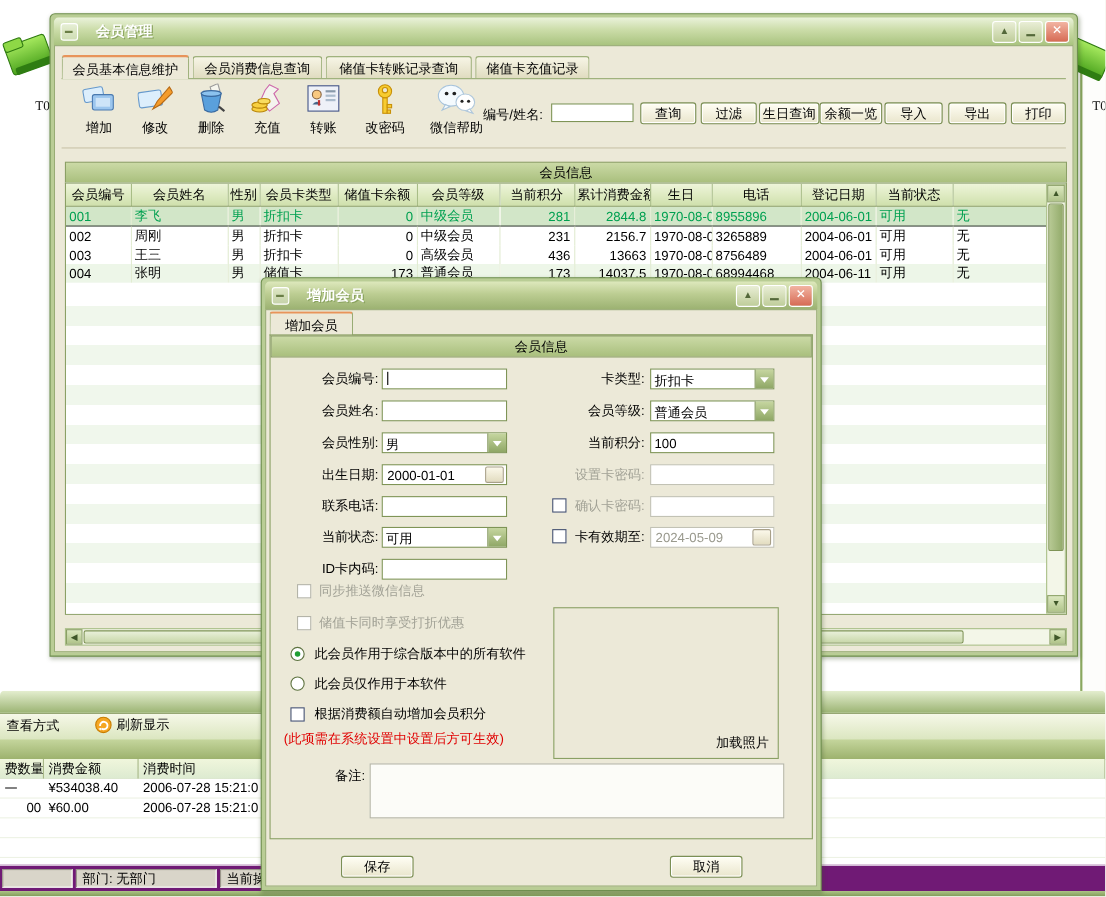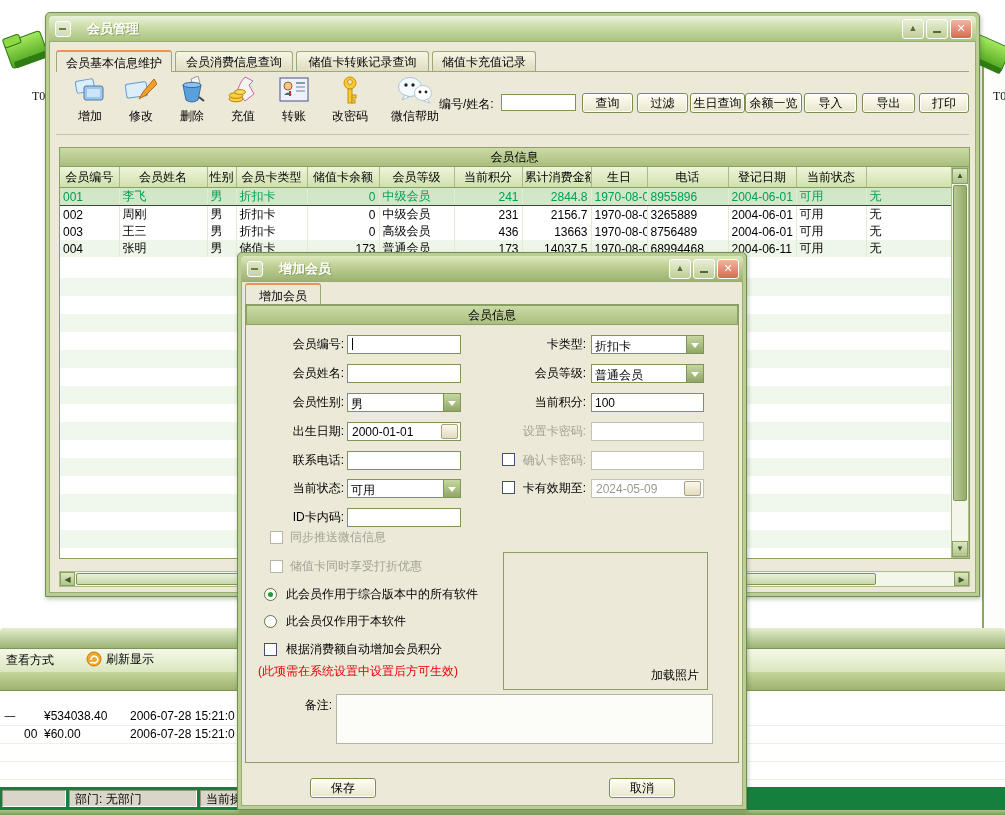--- a/index.html
+++ b/index.html
@@ -81,21 +81,21 @@
   
   .band1{position:absolute;left:0;top:628px;width:1005px;height:20px;background:linear-gradient(180deg,#e4eecf,#9cb474);border-bottom:1px solid #7f9456;border-radius:4px 4px 0 0;}
   .btoolbar{position:absolute;left:0;top:649px;width:1005px;height:23px;background:linear-gradient(180deg,#f6f8e8,#dbe6c0);display:flex;align-items:center;}
   .band2{position:absolute;left:0;top:672px;width:1005px;height:18px;background:linear-gradient(180deg,#c5d69d,#9db26e);border-bottom:1px solid #7f9456;}
   .bheader{position:absolute;left:0;top:690px;width:1005px;height:18px;display:flex;background:linear-gradient(180deg,#f0f6dc,#dcead0);border-bottom:1px solid #9cb274;}
   .bh-cell{border-right:1px solid #a8b888;box-sizing:border-box;padding:1px 4px;white-space:nowrap;overflow:hidden;}
   .btable{position:absolute;left:0;top:708px;width:1005px;height:78px;background:#fff;}
   .brow{display:flex;height:17px;border-bottom:1px solid #edf2e4;}
   .b-cell{box-sizing:border-box;padding:1px 4px;white-space:nowrap;overflow:hidden;}
 
-  .statusbar{position:absolute;left:0;top:786px;width:1005px;height:24px;background:#15803d;border-top:1px solid #fff;}
+  .statusbar{position:absolute;left:0;top:786px;width:1005px;height:24px;background:#701a75;border-top:1px solid #fff;}
   .spanel{position:absolute;top:3px;height:17px;border:1px solid;border-color:#9a968a #ffffff #ffffff #9a968a;background:#d9d5c9;
      font-size:12px;line-height:17px;padding:0 5px;box-sizing:border-box;white-space:nowrap;overflow:hidden;}
   .bottomedge{position:absolute;left:0;top:810px;width:1005px;height:5px;background:linear-gradient(180deg,#aec486,#7f9a58);}
 
   .caret{position:absolute;width:1px;height:12px;background:#000;}
 </style>
 </head>
 <body>
 
 <div id="screen">
@@ -144,20 +144,25 @@
         <circle cx="8" cy="8" r="7" fill="#f5a623" stroke="#c87d00"></circle>
         <path d="M5 9 a3.4 3.4 0 1 1 1.2 2.2" fill="none" stroke="#fff" stroke-width="1.7"></path>
         <path d="M3.4 11.6 l2.6-1 -0.4 2.6z" fill="#fff"></path>
           </svg></span>
       <span>刷新显示</span>
     </span>
   </div>
 
   <div class="band2"></div>
 
+  <div class="bheader">
+    <div class="bh-cell" style="width:40px;">费数量</div>
+    <div class="bh-cell" style="width:86px;">消费金额</div>
+    <div class="bh-cell" style="flex:1;">消费时间</div>
+  </div>
 
   <div class="btable">
     <div class="brow">
       <div class="b-cell" style="width:40px;">一</div>
       <div class="b-cell" style="width:86px;">¥534038.40</div>
       <div class="b-cell" style="flex:1;">2006-07-28 15:21:0</div>
     </div>
     <div class="brow">
       <div class="b-cell" style="width:40px;padding-left:24px;">00</div>
       <div class="b-cell" style="width:86px;">¥60.00</div>
@@ -314,21 +319,21 @@
               <th>当前状态</th>
               <th></th>
             </tr>
             <tr class="sel">
               <td>001</td>
               <td>李飞</td>
               <td>男</td>
               <td>折扣卡</td>
               <td class="num">0</td>
               <td>中级会员</td>
-              <td class="num">241</td>
+              <td class="num">281</td>
               <td class="num">2844.8</td>
               <td>1970-08-0</td>
               <td>8955896</td>
               <td>2004-06-01</td>
               <td>可用</td>
               <td>无</td>
             </tr>
             <tr>
               <td>002</td>
               <td>周刚</td>

